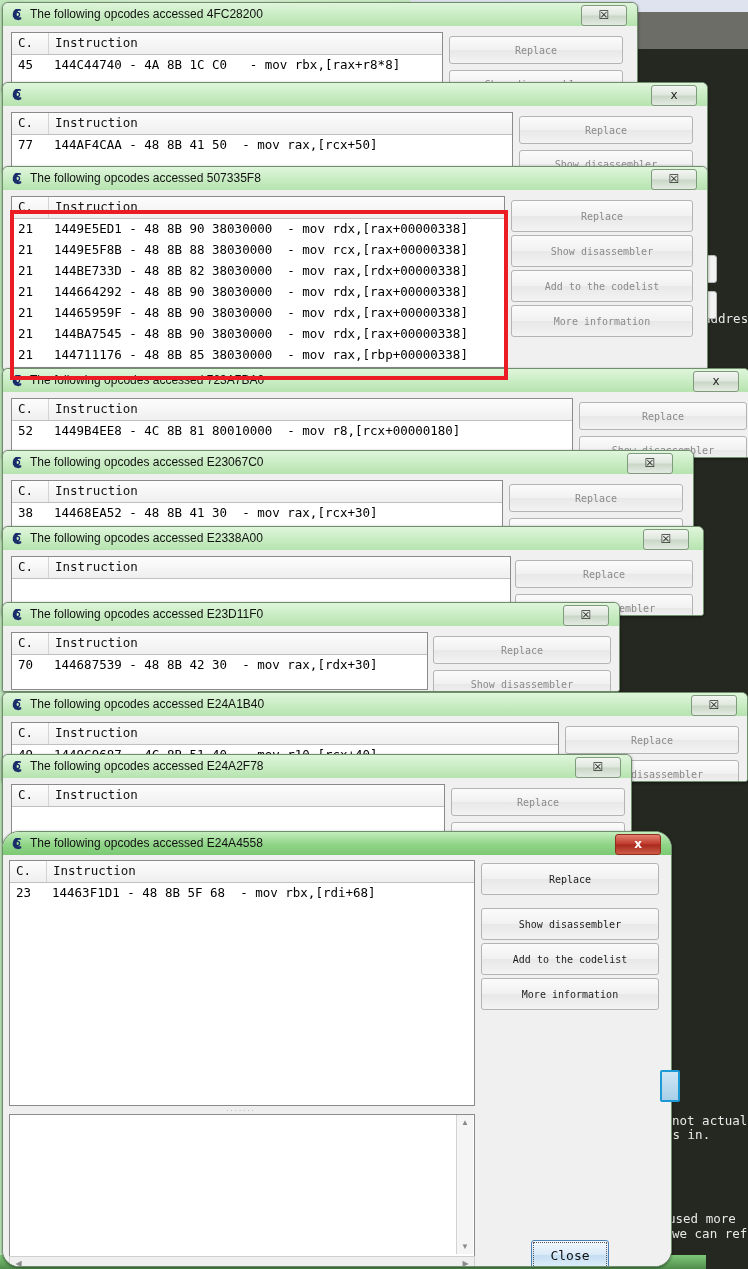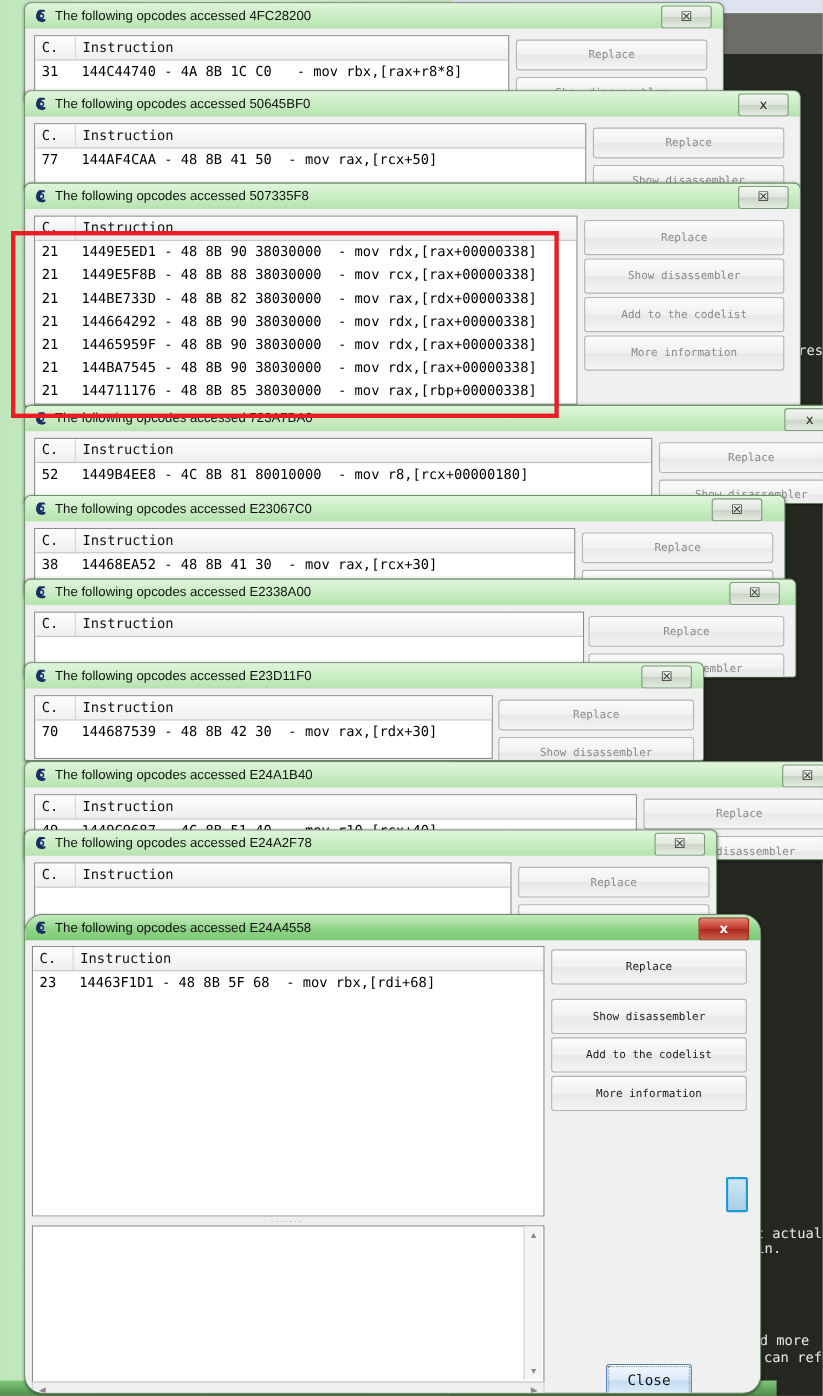--- a/index.html
+++ b/index.html
@@ -30,21 +30,20 @@
   }
 
   
   .win{
     position:absolute;
     border:1px solid #6f8f6c;
     border-radius:6px 6px 3px 3px;
     background:#f0f0f0;
     box-shadow:0 1px 3px rgba(0,0,0,.45);
     overflow:hidden;
-    margin-left:20px;
   }
   .win .titlebar{
     position:relative;height:23px;
     background:linear-gradient(180deg,#dff5db 0%,#c8ecc2 55%,#b6e3af 100%);
     border-bottom:1px solid #9cc596;
     border-radius:5px 5px 0 0;
   }
   .win.active .titlebar{
     background:linear-gradient(180deg,#c4edbd 0%,#8fd487 55%,#7cc974 100%);
   }
@@ -184,38 +183,37 @@
     <span class="title-text">The following opcodes accessed 4FC28200</span>
     <span class="closebtn" style="right:10px;">☒</span>
   </div>
   <div class="body">
     <div class="grid" style="left:8px;top:6px;width:430px;height:56px;">
       <div class="hdr">
         <div class="cell c0">C.</div>
         <div class="cell c1">Instruction</div>
       </div>
       <div class="row">
-        <div class="c0">31</div>
+        <div class="c0">45</div>
         <div class="c1">144C44740 - 4A 8B 1C C0   - mov rbx,[rax+r8*8]</div>
       </div>
     </div>
     <div class="btn" style="left:446px;top:10px;width:172px;height:26px;">Replace</div>
     <div class="btn" style="left:446px;top:44px;width:172px;height:26px;">Show disassembler</div>
   </div>
 </div>
 
 <div class="win" style="left:2px;top:82px;width:704px;height:88px;">
   <div class="titlebar">
     <span class="ce-icon">
       <svg viewBox="0 0 16 16" width="15" height="15">
           <path d="M11 2 L6 2 L4 4 L3 7 L3 10 L5 13 L9 14 L12 13 L12 11 L9 11 L7 9 L7 6 L9 4 L12 4 Z" fill="#1b2c6b"></path>
           <circle cx="8" cy="8" r="2.2" fill="none" stroke="#1b2c6b" stroke-width="1.4"></circle>
         </svg>
     </span>
-    <span class="title-text">The following opcodes accessed 50645BF0</span>
     <span class="closebtn" style="right:10px;">x</span>
   </div>
   <div class="body">
     <div class="grid" style="left:8px;top:6px;width:500px;height:56px;">
       <div class="hdr">
         <div class="cell c0">C.</div>
         <div class="cell c1">Instruction</div>
       </div>
       <div class="row">
         <div class="c0">77</div>

